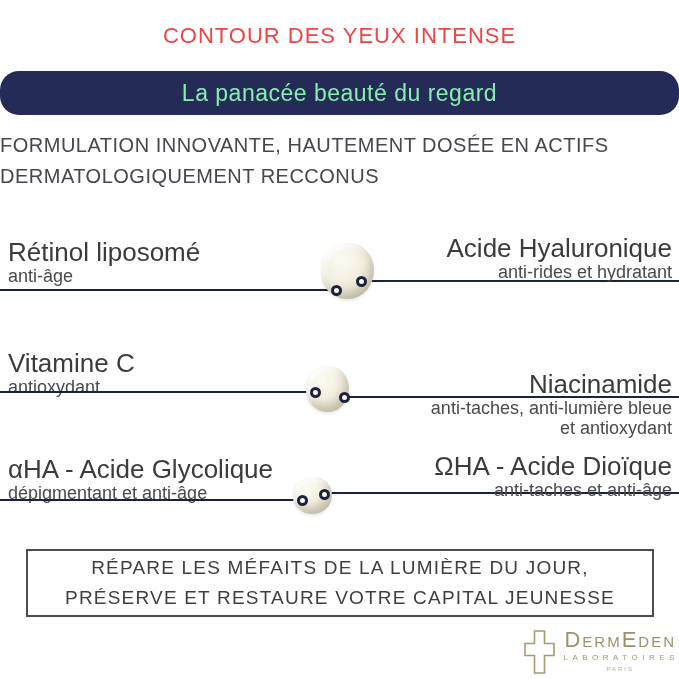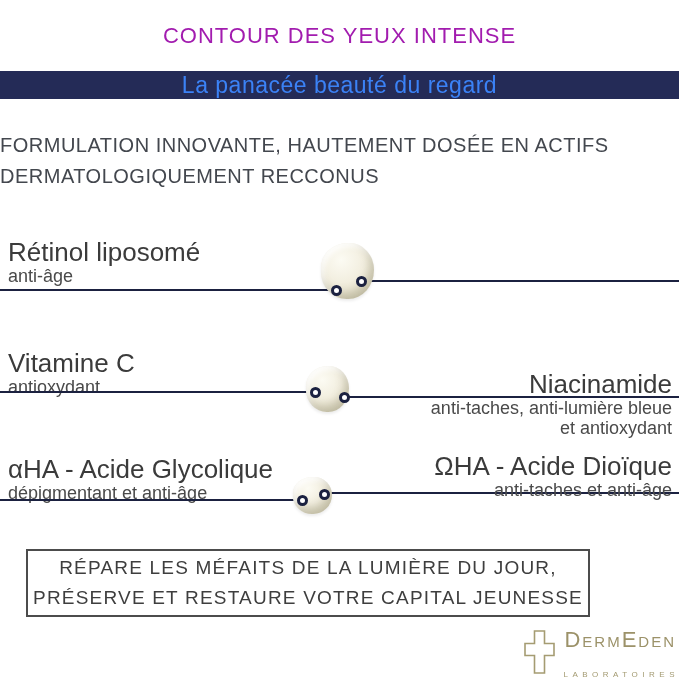--- a/index.html
+++ b/index.html
@@ -12,33 +12,34 @@
     font-family: "Liberation Sans", sans-serif;
   }
 
   
   .title {
     position: absolute;
     top: 23px; left: 0; right: 0;
     text-align: center;
     font-size: 22px;
     letter-spacing: 1px;
-    color: #a21caf;
+    color: #ef4444;
   }
   .banner {
     position: absolute;
     top: 71px; left: 0; right: 0;
-    height: 28px;
+    height: 44px;
     background: #242b57;
     display: flex;
     align-items: center;
     justify-content: center;
-    color: #3b82f6;
+    color: #86efac;
     font-size: 23px;
     letter-spacing: 0.5px;
+    border-radius: 19px;
   }
   .subtitle {
     position: absolute;
     top: 130px; left: 0; right: 0;
     font-size: 20px;
     line-height: 31px;
     letter-spacing: 0.5px;
     color: #43474e;
   }
 
@@ -106,21 +107,21 @@
   .r3-ringL { left: 297px; top: 495px; }
   .r3-blob  { left: 293px; top: 477px; width: 39px; height: 37px; }
   .r3-ringR { left: 319px; top: 489px; }
   .r3-lineR { left: 329px; top: 492px; width: 350px; }
   .r3-right { right: 7px; top: 452px; }
 
   
   .claim {
     position: absolute;
     left: 26px; top: 549px;
-    width: 564px; height: 68px;
+    width: 628px; height: 68px;
     box-sizing: border-box;
     border: 2px solid #4c4c4c;
     display: flex;
     flex-direction: column;
     align-items: center;
     justify-content: center;
     gap: 8px;
     font-size: 19px;
     letter-spacing: 1.2px;
     color: #3e3e3e;
@@ -142,21 +143,21 @@
     font-variant: small-caps;
     font-size: 22px;
     line-height: 21px;
     letter-spacing: 2px;
     color: #9c9269;
   }
   .lab {
     font-size: 8px;
     letter-spacing: 4.5px;
     color: #a39a71;
-    margin-top: 20px;
+    margin-top: 3px;
     align-self: flex-start;
     padding-left: 2px;
   }
   .paris {
     font-size: 6px;
     letter-spacing: 2px;
     color: #b6ae90;
     margin-top: 4px;
   }
 </style>
@@ -176,20 +177,24 @@
 
   <div class="block r1-left">
     <div class="ing-name">Rétinol liposomé</div>
     <div class="ing-benefit">anti-âge</div>
   </div>
   <div class="line r1-lineL"></div>
   <div class="ring r1-ringL"></div>
   <div class="blob r1-blob"></div>
   <div class="ring r1-ringR"></div>
   <div class="line r1-lineR"></div>
+  <div class="block right r1-right">
+    <div class="ing-name">Acide Hyaluronique</div>
+    <div class="ing-benefit">anti-rides et hydratant</div>
+  </div>
 
   <div class="block r2-left">
     <div class="ing-name">Vitamine C</div>
     <div class="ing-benefit">antioxydant</div>
   </div>
   <div class="line r2-lineL"></div>
   <div class="ring r2-ringL"></div>
   <div class="blob r2-blob"></div>
   <div class="ring r2-ringR"></div>
   <div class="line r2-lineR"></div>

